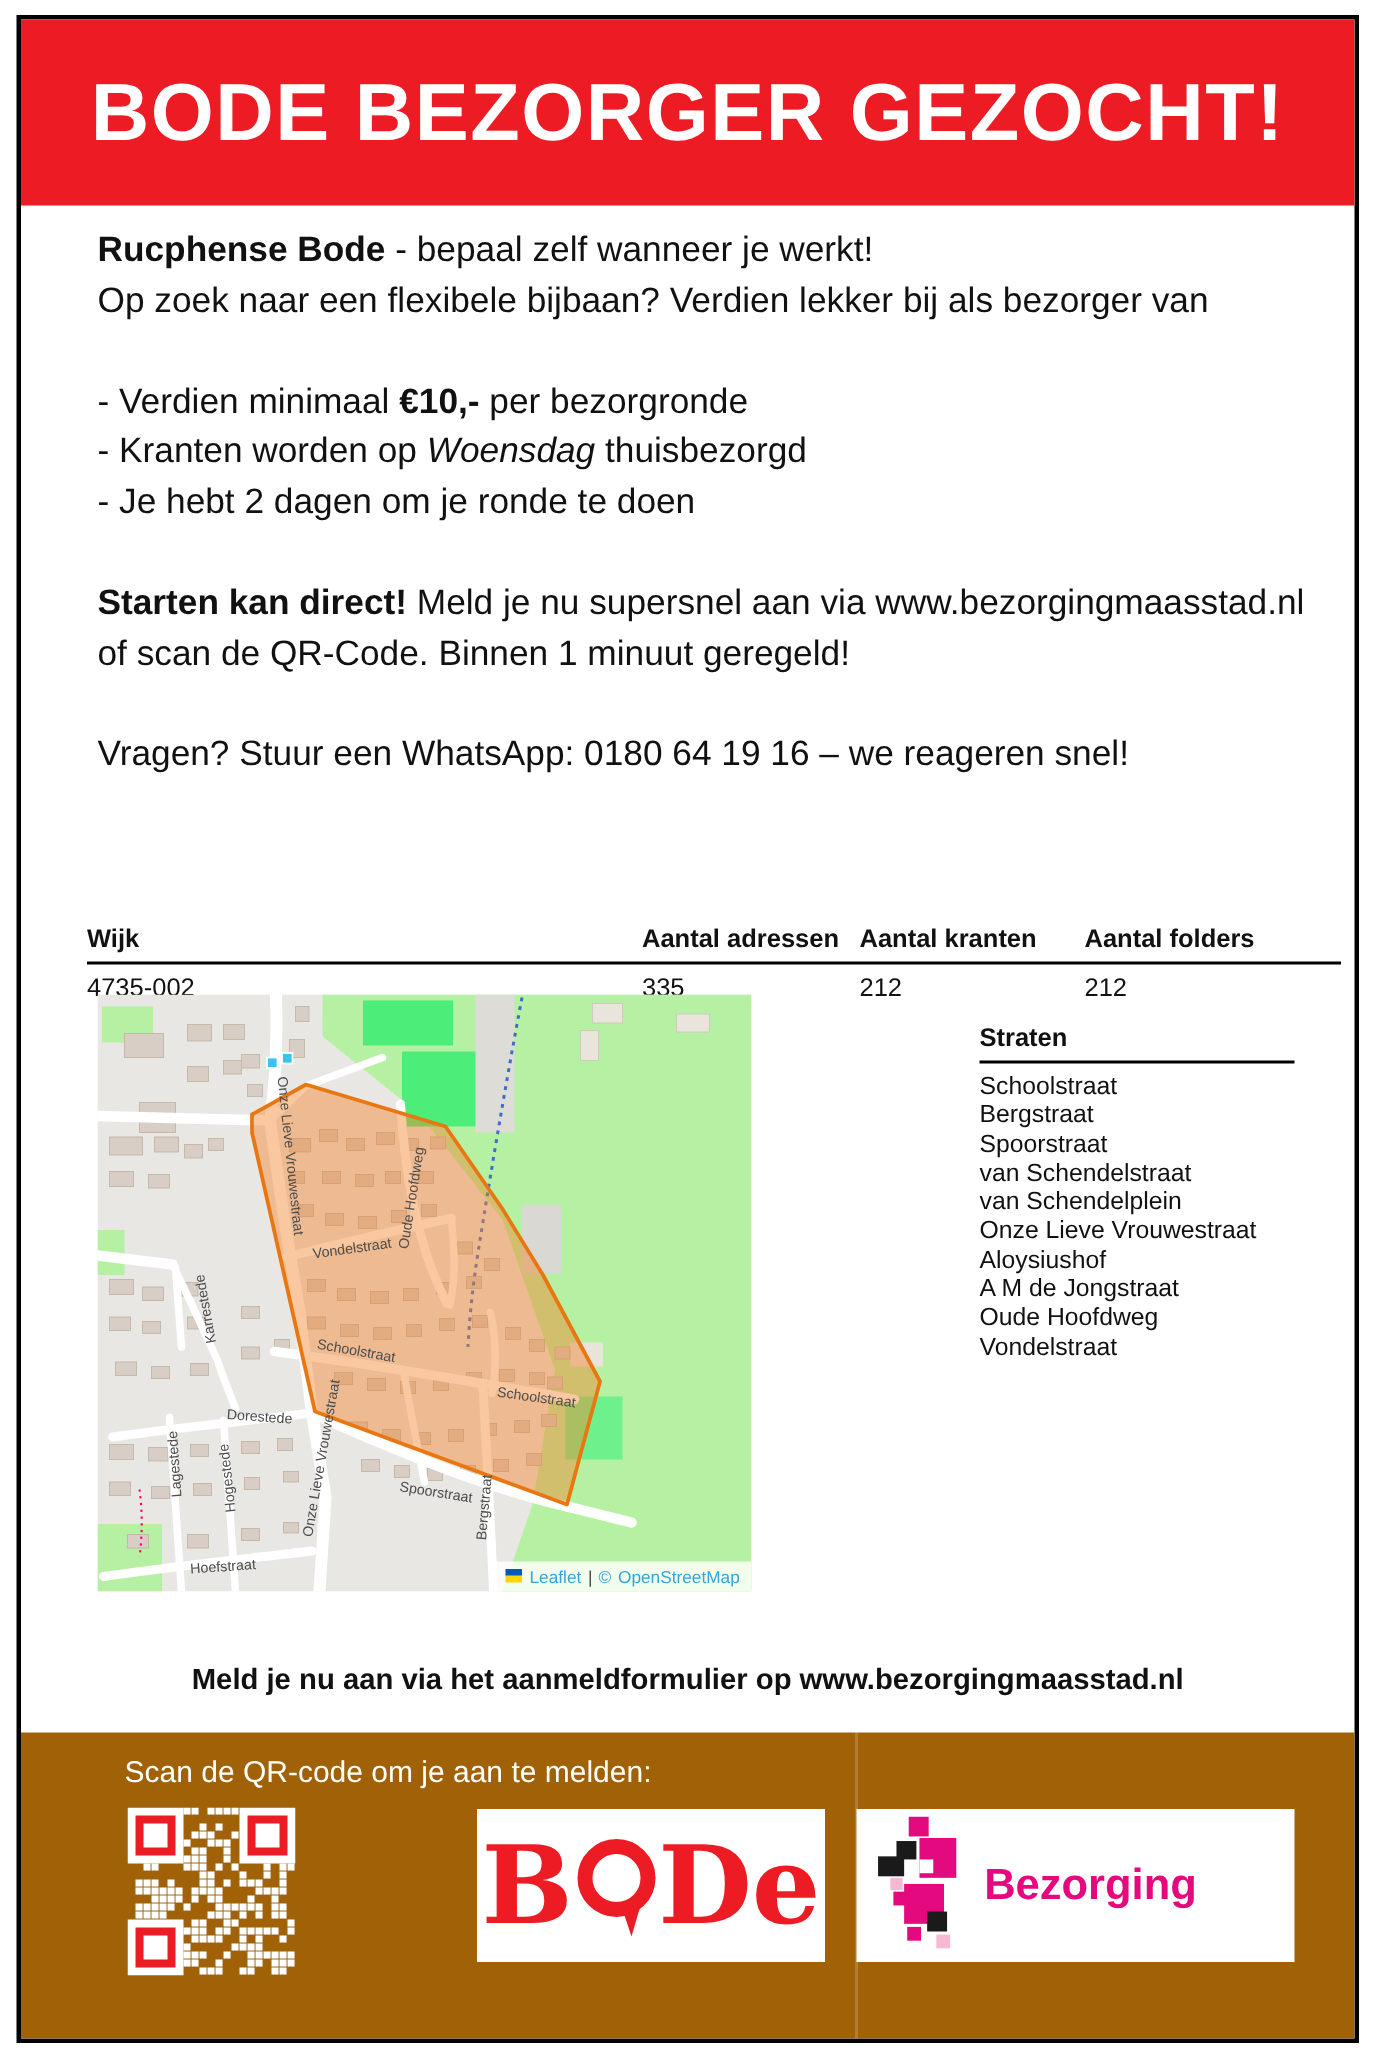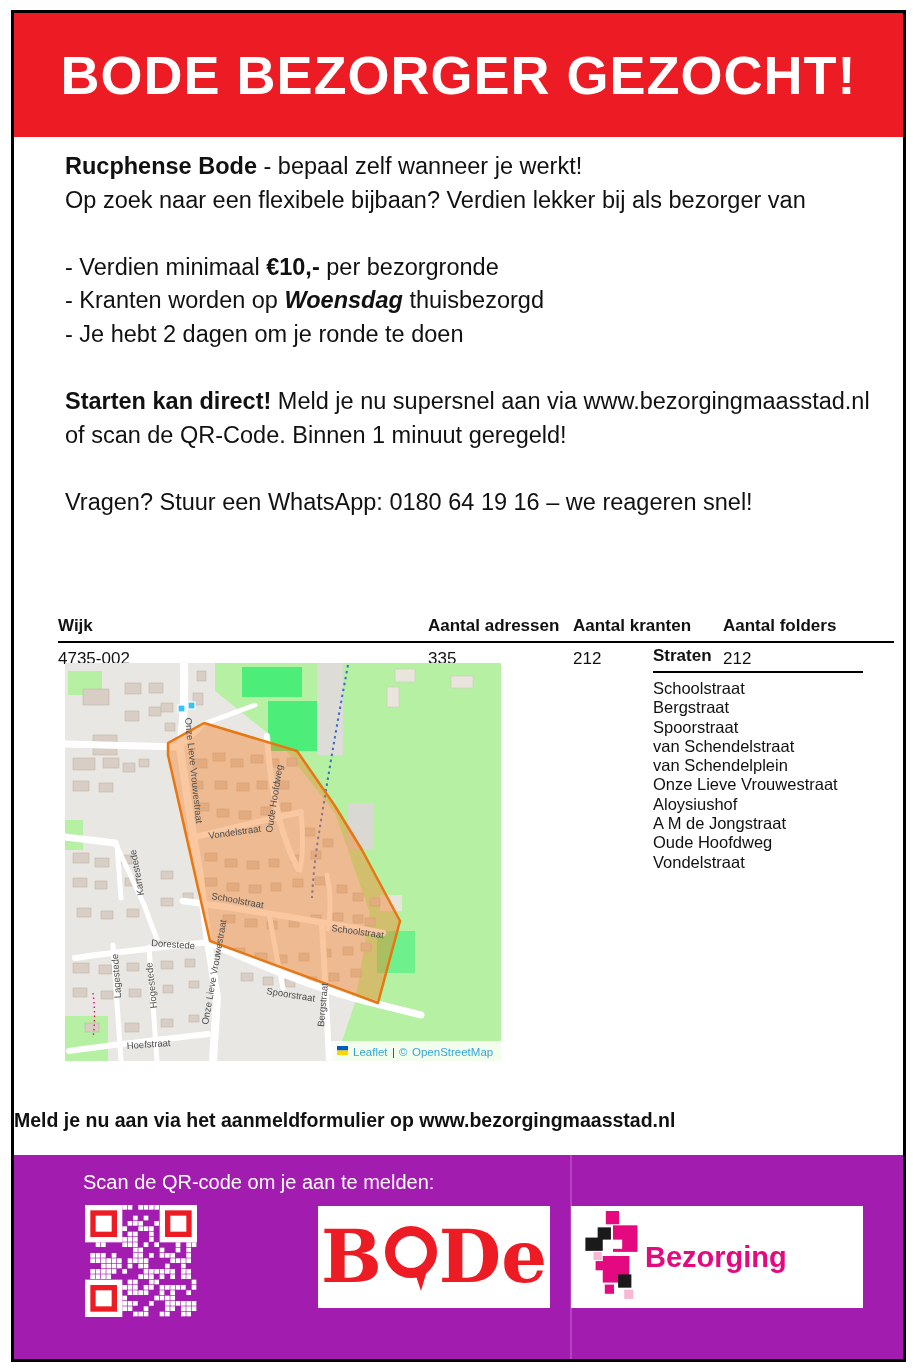--- a/index.html
+++ b/index.html
@@ -17,50 +17,50 @@
     display:flex; align-items:center; justify-content:center;
   }
   .hdr h1 {
     margin:0; color:#fff; font-size:54px; font-weight:bold; letter-spacing:1px; white-space:nowrap;
   }
   
   .copy { position:absolute; left:51px; top:140px; width:810px; }
   .ln { height:33.6px; font-size:23.5px; white-space:nowrap; }
   .sp { height:33.6px; }
   .b  { font-weight:bold; }
-  .i  { font-style:italic;font-weight:bold; }
+  .i  { font-style:italic; }
   
   .wtable { position:absolute; left:44px; top:586px; width:836px;margin-top:17px; }
   .trow { display:grid; grid-template-columns:370px 145px 150px 1fr; }
   .thead { font-weight:bold; font-size:17px; padding-bottom:5px; border-bottom:2.5px solid #000; }
   .tdata { font-size:17px; padding-top:6px; }
   
   .mapwrap { position:absolute; left:51px; top:650px; width:436px; height:398px; }
   .mapwrap svg { display:block; }
   .maplabel { font-size:9.5px; fill:#4d4d4d; font-family:"Liberation Sans",sans-serif; }
   .attr-text { font-size:11.5px; font-family:"Liberation Sans",sans-serif; }
   
-  .straten { position:absolute; left:639px; top:633px; width:210px; }
+  .straten { position:absolute; left:639px; top:669px; width:210px; }
   .straten .st-title { font-size:17px; font-weight:bold; border-bottom:2px solid #000; padding-bottom:5px; }
   .straten .st-item { font-size:16.5px; line-height:19.3px; }
   .straten .st-list { margin-top:6px; }
   
-  .bottom { position:absolute; left:0; right:0; top:1096px; font-weight:bold; font-size:19.5px; line-height:23.5px; }
-  
-  .ftr { position:absolute; left:0; right:0; top:1142px; bottom:0; background:#a21caf; }
+  .bottom { position:absolute; left:0; right:0; top:1096px; text-align:center; font-weight:bold; font-size:19.5px; line-height:23.5px; }
+  
+  .ftr { position:absolute; left:0; right:0; top:1142px; bottom:0; background:#a16207; }
   .ftr .seam { position:absolute; left:556px; top:0; bottom:0; width:2px; background:rgba(255,255,255,0.18); }
   .scan { position:absolute; left:69px; top:16px; color:#fff; font-size:20px; white-space:nowrap; }
   .qr { position:absolute; left:71px; top:50px; width:112px; height:112px; }
   .logo-box { position:absolute; top:51px; height:102px; background:#fff; box-sizing:border-box; }
   .bode-box { left:304px; width:232px; display:flex; align-items:center; justify-content:center; }
   .bode-txt { color:#ED1C24; font-family:"DejaVu Serif","Liberation Serif",serif; font-weight:bold; font-size:72px; line-height:1; }
   .bode-bubble { margin:0 1px 0 2px; position:relative; top:4px; }
   .maas-box { left:557px; width:292px; display:flex; align-items:center; }
   .maas-pix { margin-left:12px; }
-  .maas-txt { flex:1; text-align:left; font-weight:bold; font-size:29px; line-height:34px; color:#E5097F; padding-right:10px; }
+  .maas-txt { flex:1; text-align:center; font-weight:bold; font-size:29px; line-height:34px; color:#E5097F; padding-right:10px; }
   .maas-txt .l1 { padding-right:44px; }
 </style>
 </head>
 <body>
 
 <div class="sheet">
 
   <div class="hdr">
     <h1>BODE BEZORGER GEZOCHT!</h1>
   </div>

